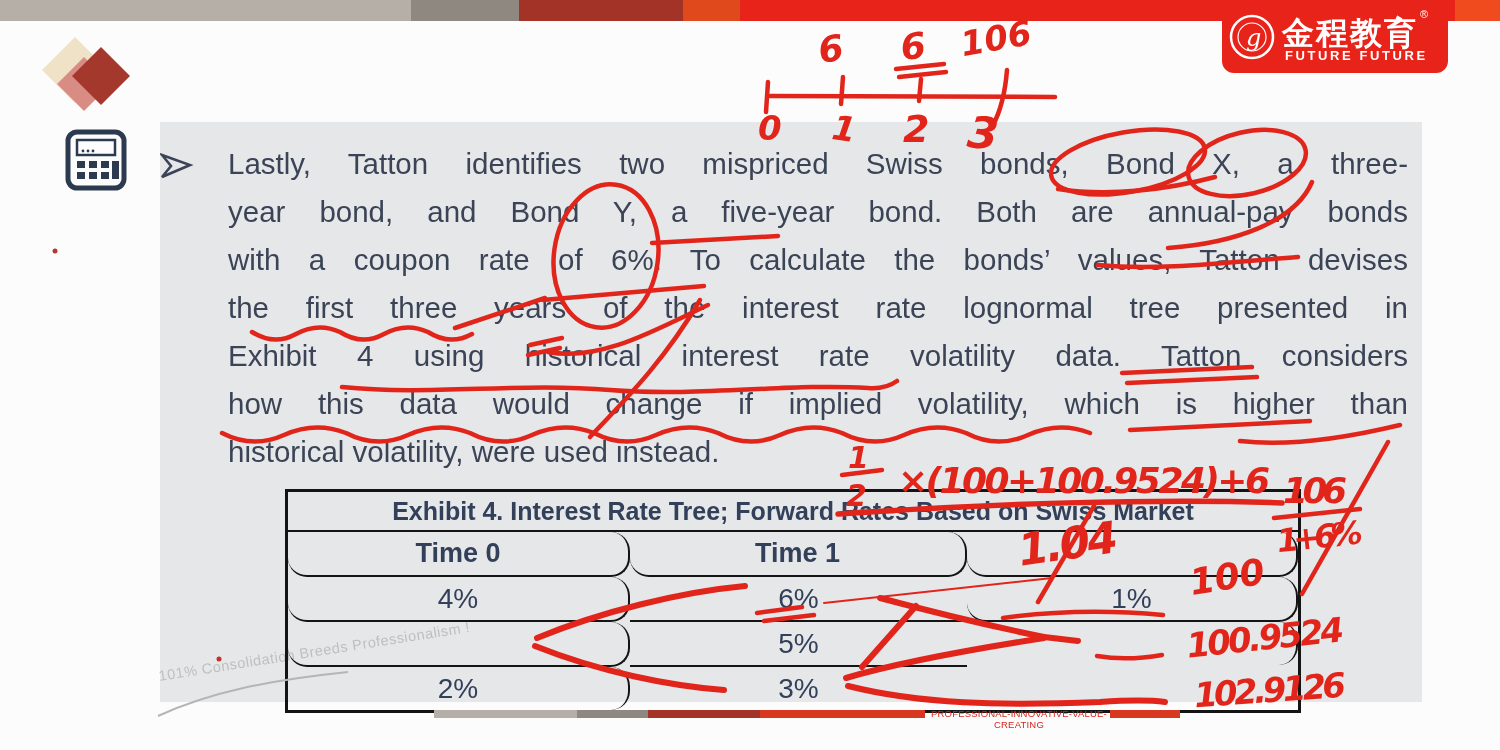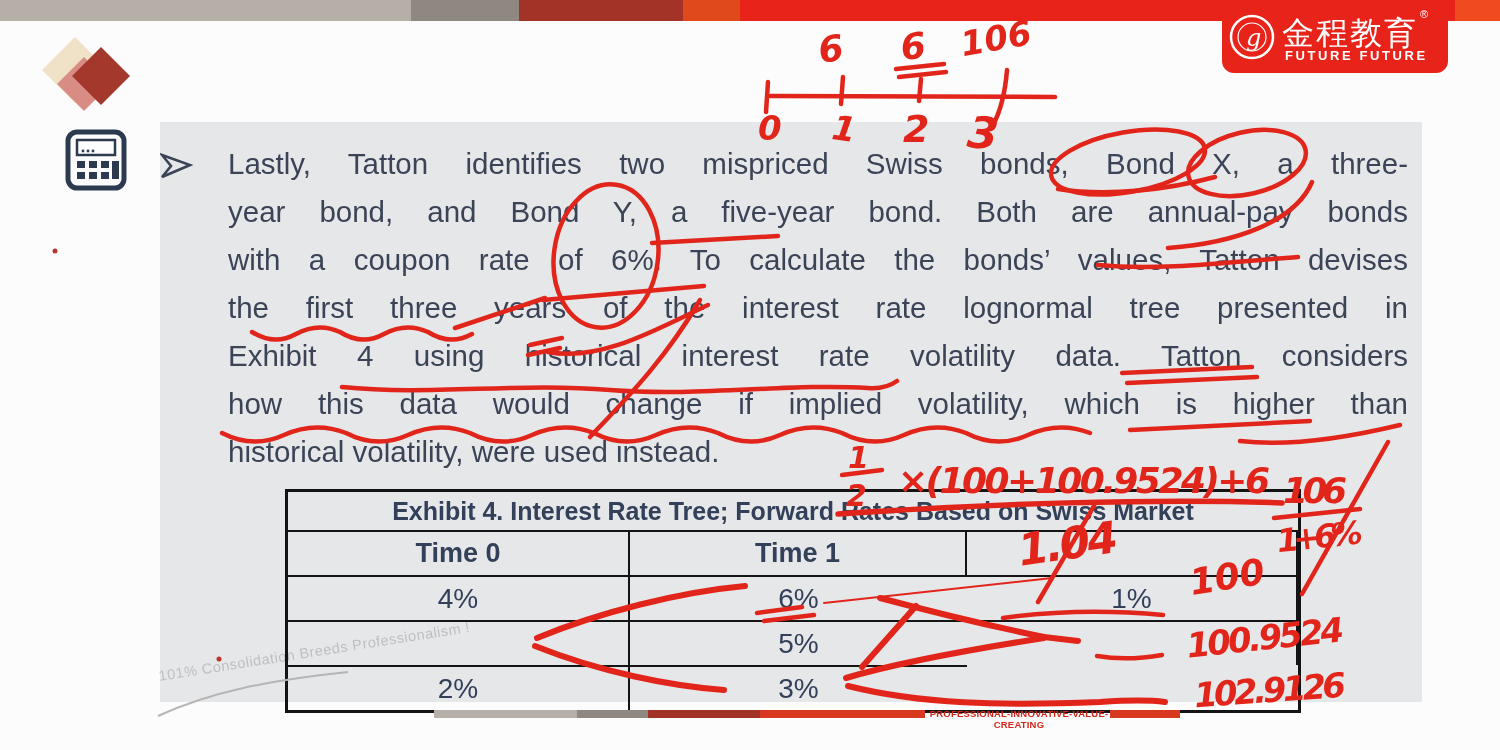--- a/index.html
+++ b/index.html
@@ -3,45 +3,45 @@
 <meta charset="utf-8">
 <style>
   html,body{margin:0;padding:0;background:#ffffff;}
   #slide{position:relative;width:1500px;height:750px;background:#FCFCFC;overflow:hidden;
          font-family:"Liberation Sans",sans-serif;}
   
   .seg{position:absolute;top:0;height:21px;}
   
   .logo{position:absolute;left:1222px;top:0;width:226px;height:73px;background:#E8231A;
         border-radius:0 0 12px 12px;color:#fff;}
-  .logo .cn{position:absolute;left:60px;top:12px;font-size:32px;font-weight:normal;letter-spacing:2px;}
+  .logo .cn{position:absolute;left:60px;top:12px;font-size:32px;font-weight:bold;letter-spacing:2px;}
   .logo .reg{position:absolute;left:198px;top:8px;font-size:11px;}
   .logo .en{position:absolute;left:63px;top:48px;font-size:13px;letter-spacing:2.6px;font-weight:bold;}
   
   .title{position:absolute;left:168px;top:38px;font-size:45px;font-weight:bold;color:#9C2F26;
          letter-spacing:0.5px;}
   
   .graybox{position:absolute;left:160px;top:122px;width:1262px;height:580px;background:#E6E7E9;}
   
   .para{position:absolute;left:228px;top:140px;width:1180px;color:#3B4456;font-size:29.5px;}
   .pline{height:48px;line-height:48px;text-align:justify;text-align-last:justify;white-space:nowrap;}
   .pline.last{text-align-last:left;}
   
   .exhibit{position:absolute;left:285px;top:489px;width:1010px;border:3px solid #141414;
            color:#33405A;background:transparent;}
   .ex-title{height:38px;line-height:38px;text-align:center;font-weight:bold;font-size:25px;
             border-bottom:2px solid #141414;}
   .ex-grid{display:grid;grid-template-columns:342px 337px 1fr;}
   .ex-cell{height:43px;line-height:43px;text-align:center;font-size:28px;border-bottom:2px solid #141414;}
-  .ex-cell.c1,.ex-cell.c2{border-right:2px solid #141414;}
+  .ex-cell.c1,.ex-cell.c2{border-right:2px solid #141414;border-radius:19px;}
   .ex-cell.head{font-weight:bold;font-size:27px;}
   .ex-cell.lastrow{border-bottom:none;}
   
   .fseg{position:absolute;top:710px;height:8px;}
-  .slogan{position:absolute;left:929px;top:708px;width:180px;font-size:9.5px;font-weight:bold;
+  .slogan{position:absolute;left:929px;top:708px;width:180px;font-size:9.5px;font-weight:normal;
           color:#D4271C;letter-spacing:0.2px;text-align:center;}
   .watermark{position:absolute;left:160px;top:668px;color:#BFBFBF;font-size:14.5px;
              transform:rotate(-9deg);transform-origin:left bottom;letter-spacing:0.5px;}
   
   .ovl{position:absolute;left:0;top:0;pointer-events:none;}
   .ink{stroke:#E2251B;fill:none;stroke-linecap:round;stroke-linejoin:round;}
   .hw{fill:#E2251B;font-family:"DejaVu Sans",sans-serif;font-style:italic;font-weight:bold;}
 </style>
 </head>
 <body>

